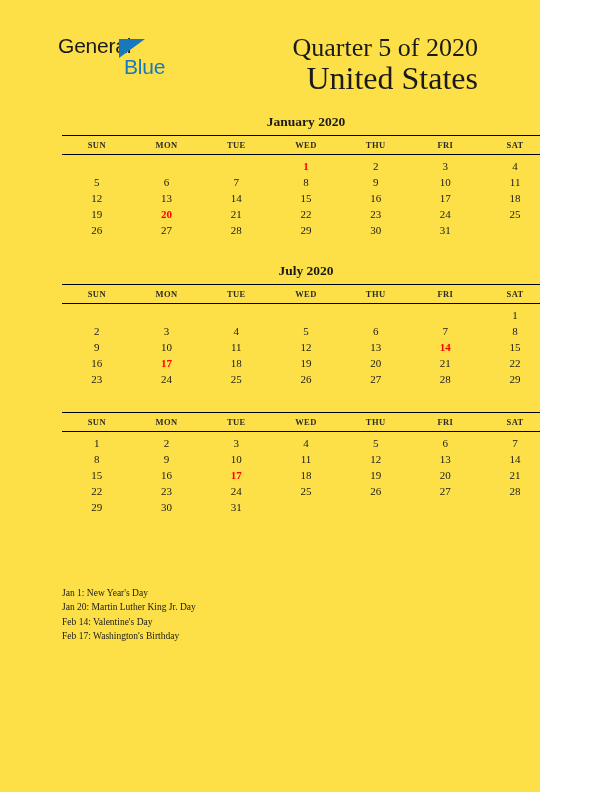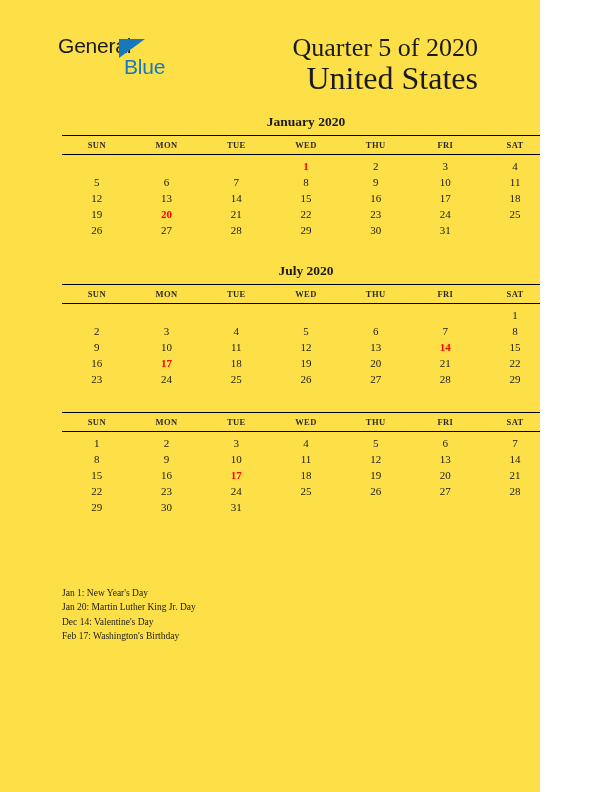--- a/index.html
+++ b/index.html
@@ -340,17 +340,17 @@
             <td></td>
             <td></td>
           </tr>
         </tbody>
       </table>
     </div>
 
   <div class="legend">
       <div class="legend-item">Jan 1: New Year's Day</div>
       <div class="legend-item">Jan 20: Martin Luther King Jr. Day</div>
-      <div class="legend-item">Dec 14: Valentine's Day</div>
+      <div class="legend-item">Feb 14: Valentine's Day</div>
       <div class="legend-item">Feb 17: Washington's Birthday</div>
     </div>
 
 </div>
 
 </body></html>

